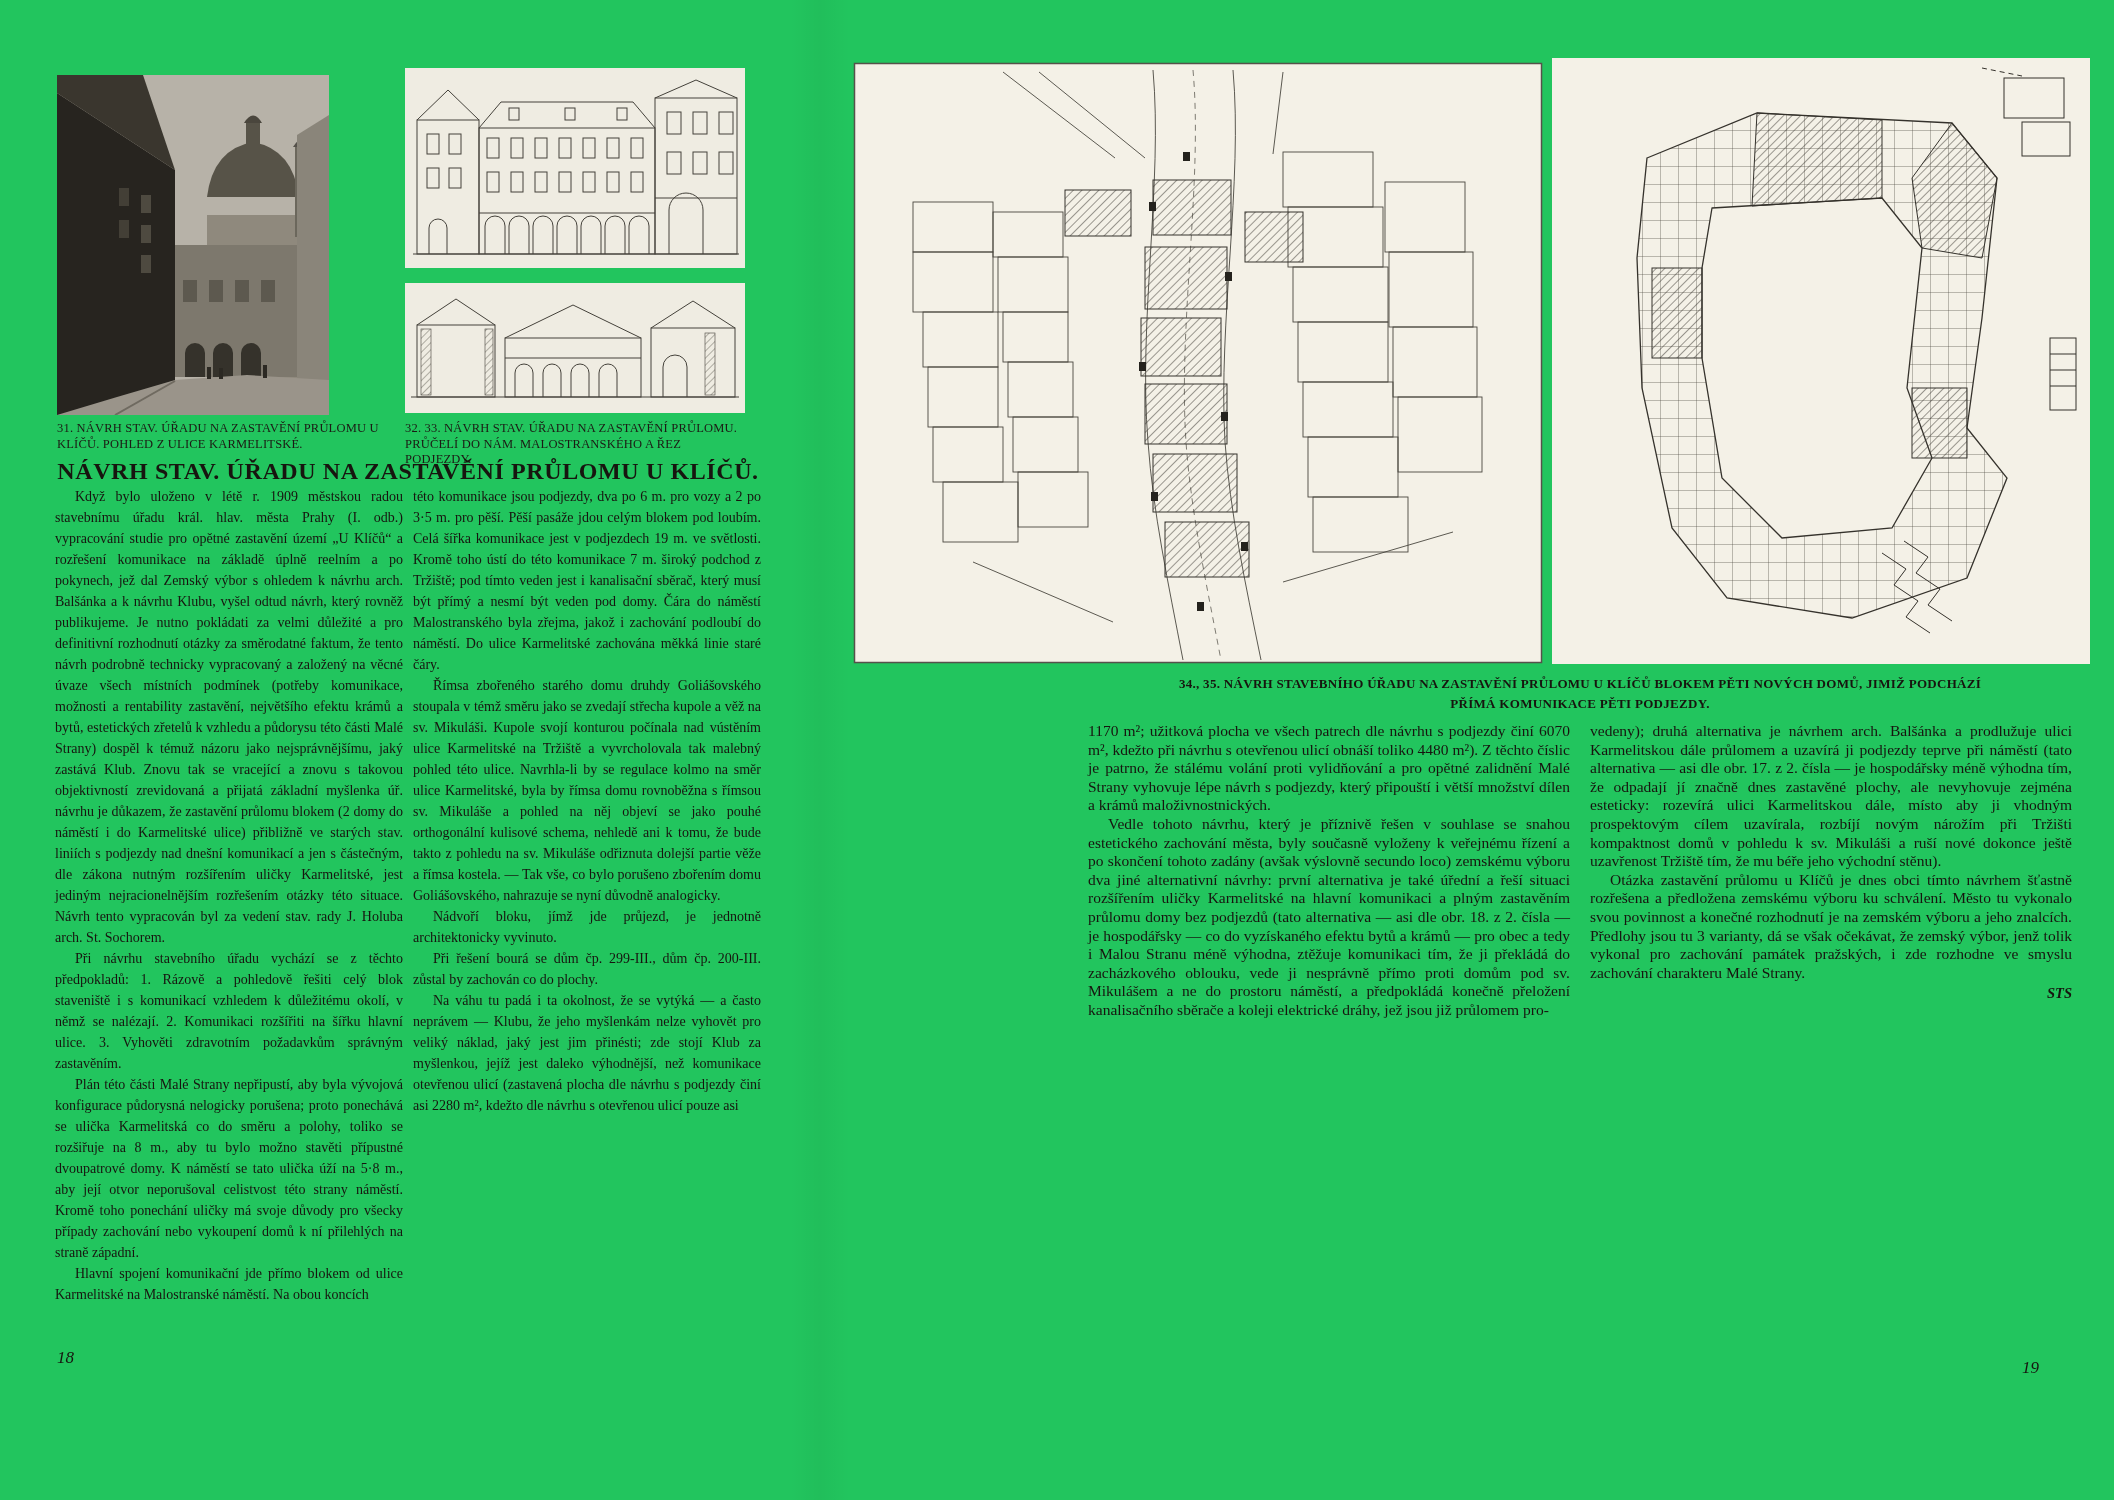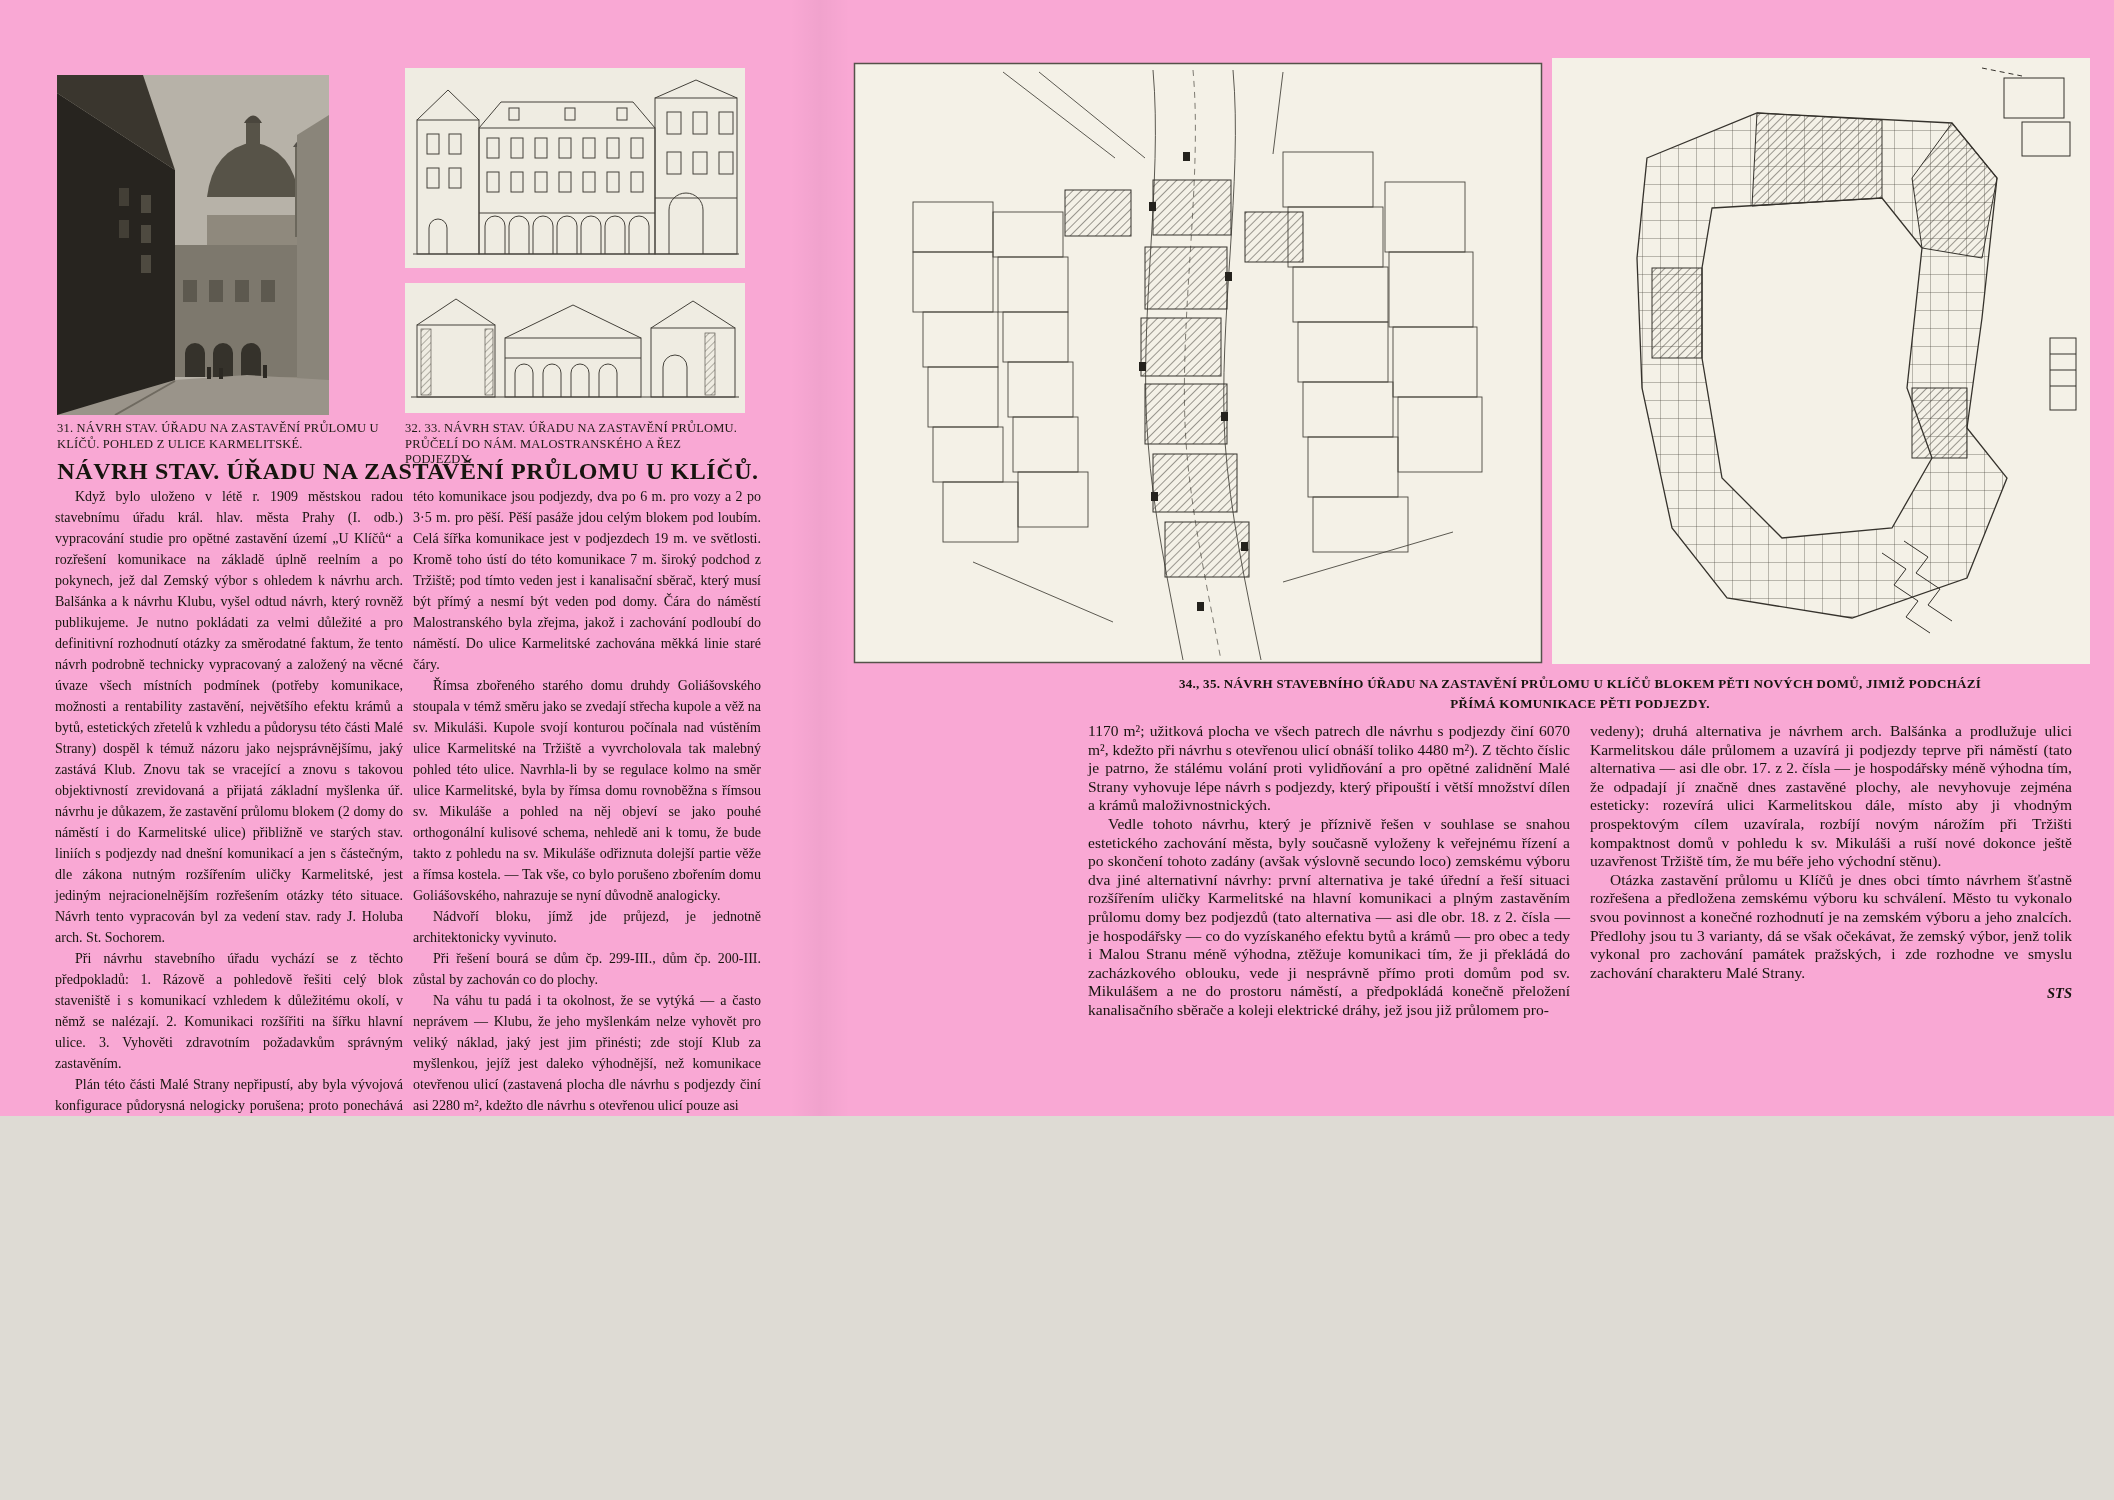--- a/index.html
+++ b/index.html
@@ -1,21 +1,21 @@
 <!DOCTYPE html>
 <html><head>
 <meta charset="utf-8">
 <style>
   * { margin: 0; padding: 0; box-sizing: border-box; }
   html, body { background: #dedbd4; }
   .spread {
     position: relative;
     width: 2114px;
-    height: 1116px;
-    background: #f9a8d4;
+    height: 1500px;
+    background: #22c55e;
     font-family: "Liberation Serif", serif;
     color: #17150f;
     overflow: hidden;
   }
   .abs { position: absolute; }
   .figure-box { background: #f1eee5; }
   .figure-box svg { width: 100%; height: 100%; display: block; }
   .fig-caption {
     font-size: 12.5px;
     line-height: 15.5px;

